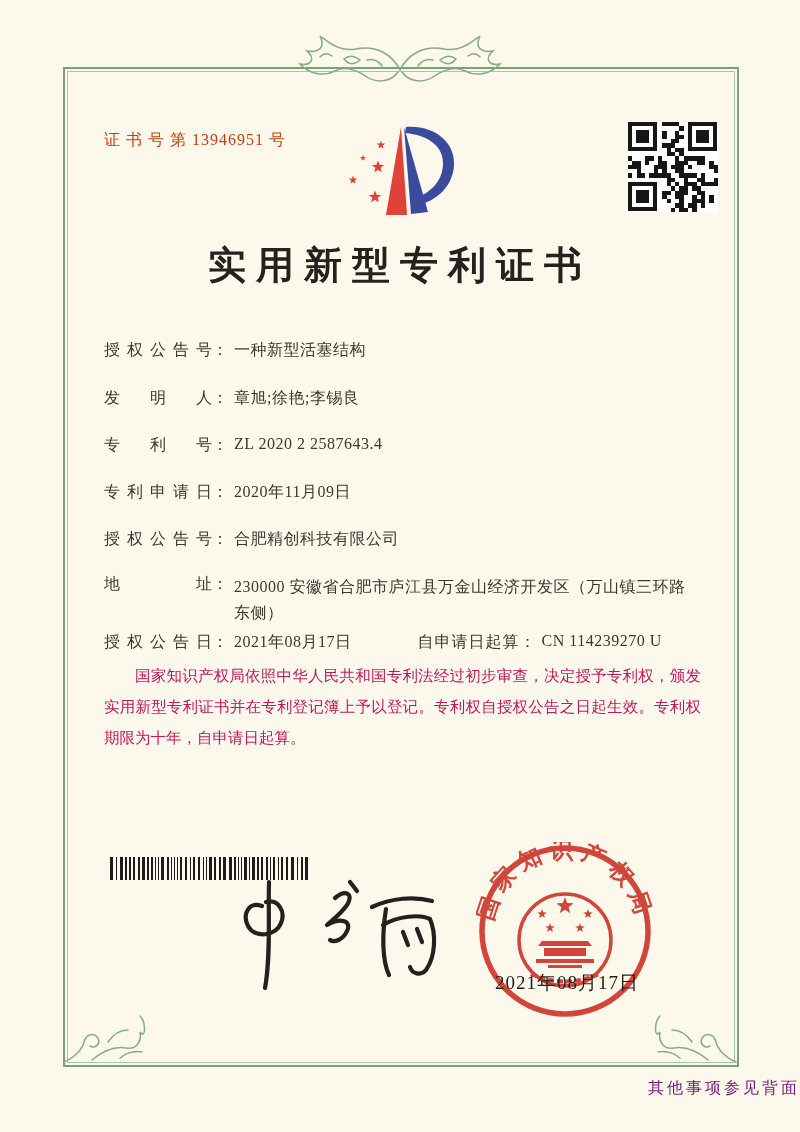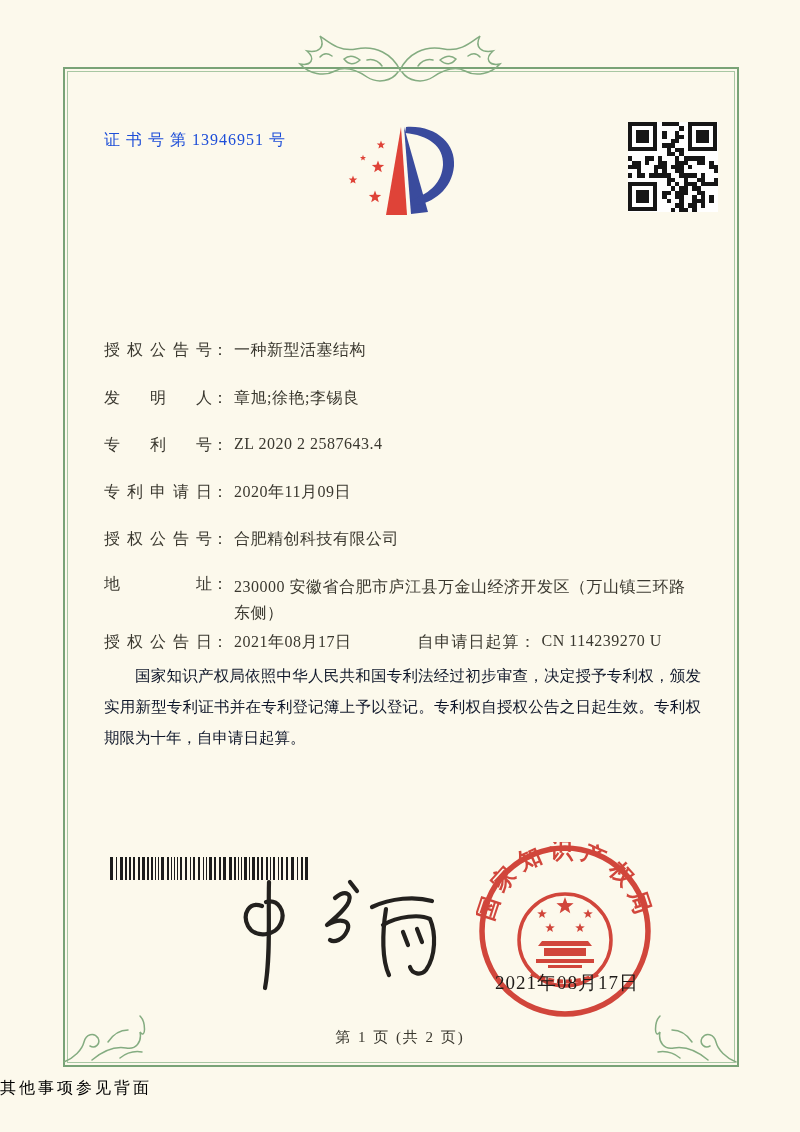--- a/index.html
+++ b/index.html
@@ -1,42 +1,42 @@
 <!DOCTYPE html>
 <html><head>
 <meta charset="utf-8">
 <style>
   html,body{margin:0;padding:0;}
   body{background:#e8e6dd;font-family:"Liberation Serif","DejaVu Serif",serif;}
   .page{position:relative;width:800px;height:1132px;background:#fcf9ec;overflow:hidden;}
   .frame{position:absolute;left:63px;top:67px;width:672px;height:996px;border:2px solid #79a377;}
   .frame-inner{position:absolute;inset:2px;border:1px solid #a8c7a3;}
   .orn{position:absolute;pointer-events:none;}
-  .cert-no{position:absolute;left:104px;top:130px;font-size:16px;letter-spacing:1px;color:#1d4ed8;}
+  .cert-no{position:absolute;left:104px;top:130px;font-size:16px;letter-spacing:1px;color:#c2410c;}
   .logo{position:absolute;left:338px;top:114px;}
   .qr{position:absolute;left:628px;top:122px;width:90px;height:90px;background:#fff;}
   .qr-cell{position:absolute;background:#161616;}
   .title{position:absolute;left:0;top:240px;width:800px;text-align:center;font-size:38px;font-weight:bold;letter-spacing:10px;color:#23221e;}
   .row{position:absolute;left:104px;font-size:16px;color:#3a382f;display:flex;align-items:flex-start;}
   .row .lbl{display:inline-block;width:108px;text-align:justify;text-align-last:justify;flex:none;}
   .row .col{flex:none;margin-right:6px;}
   .row .val{letter-spacing:0.5px;}
   .row .val.wrap{width:452px;line-height:26px;}
   .grant2{margin-left:66px;display:flex;}
   .grant2 .lbl2{letter-spacing:1px;}
-  .paras{position:absolute;left:104px;top:660px;width:597px;font-size:15.5px;line-height:31px;color:#0f172a;text-align:justify;}
+  .paras{position:absolute;left:104px;top:660px;width:597px;font-size:15.5px;line-height:31px;color:#be185d;text-align:justify;}
   .paras p{margin:0;text-indent:2em;}
   .barcode{position:absolute;left:110px;top:857px;width:202px;height:23px;}
   .officer{position:absolute;left:113px;top:908px;font-size:19px;color:#2e2c26;font-family:"Liberation Sans","DejaVu Sans",sans-serif;}
   .officer div{margin-bottom:14px;letter-spacing:4px;}
   .signature{position:absolute;left:222px;top:876px;}
   .seal{position:absolute;left:476px;top:842px;opacity:0.92;}
   .seal-date{position:absolute;left:478px;top:970px;width:178px;text-align:center;font-size:19px;letter-spacing:1px;color:#1f1c19;z-index:3;}
   .page-num{position:absolute;left:0;top:1028px;width:800px;text-align:center;font-size:15px;color:#3a382f;letter-spacing:2px;}
-  .back-note{position:absolute;left:0;top:1078px;width:800px;text-align:left;font-size:16px;color:#000000;letter-spacing:3px;}
+  .back-note{position:absolute;left:0;top:1078px;width:800px;text-align:right;font-size:16px;color:#701a75;letter-spacing:3px;}
   .r1{top:340px}.r2{top:388px}.r3{top:435px}.r4{top:482px}.r5{top:529px}.r6{top:574px}.r7{top:632px}
 </style>
 </head>
 <body>
 
 <div class="page">
 
   <div class="frame">
     <div class="frame-inner"></div>
   </div>
@@ -202,20 +202,21 @@
         <div style="position: absolute; left: 4.28571px; top: 4.28571px; width: 12.8571px; height: 12.8571px; background: rgb(22, 22, 22);"></div>
       </div>
       <div style="position: absolute; left: 60px; top: 0px; width: 21.4286px; height: 21.4286px; border: 4.28571px solid rgb(22, 22, 22);">
         <div style="position: absolute; left: 4.28571px; top: 4.28571px; width: 12.8571px; height: 12.8571px; background: rgb(22, 22, 22);"></div>
       </div>
       <div style="position: absolute; left: 0px; top: 60px; width: 21.4286px; height: 21.4286px; border: 4.28571px solid rgb(22, 22, 22);">
         <div style="position: absolute; left: 4.28571px; top: 4.28571px; width: 12.8571px; height: 12.8571px; background: rgb(22, 22, 22);"></div>
       </div>
     </div>
 
+  <div class="title">实用新型专利证书</div>
 
   <div class="row r1">
     <span class="lbl">授权公告号</span>
       <span class="col">：</span>
       <span class="val">一种新型活塞结构</span>
   </div>
   <div class="row r2">
     <span class="lbl">发明人</span>
       <span class="col">：</span>
       <span class="val">章旭;徐艳;李锡良</span>
@@ -336,16 +337,15 @@
         <path d="M62,104 L116,104 L112,99 L66,99 Z"></path>
         <rect x="68" y="106" width="42" height="8"></rect>
         <rect x="60" y="117" width="58" height="4"></rect>
         <rect x="72" y="123" width="34" height="3"></rect>
       </g>
       <path d="M55,132 Q89,147 123,132" fill="none" stroke="#ce372d" stroke-width="4" stroke-dasharray="6,3"></path>
     </g>
   </svg>
   <div class="seal-date">2021年08月17日</div>
 
-  <div class="page-num">第 1 页 (共 2 页)</div>
   <div class="back-note">其他事项参见背面</div>
 
 </div>
 
 </body></html>

